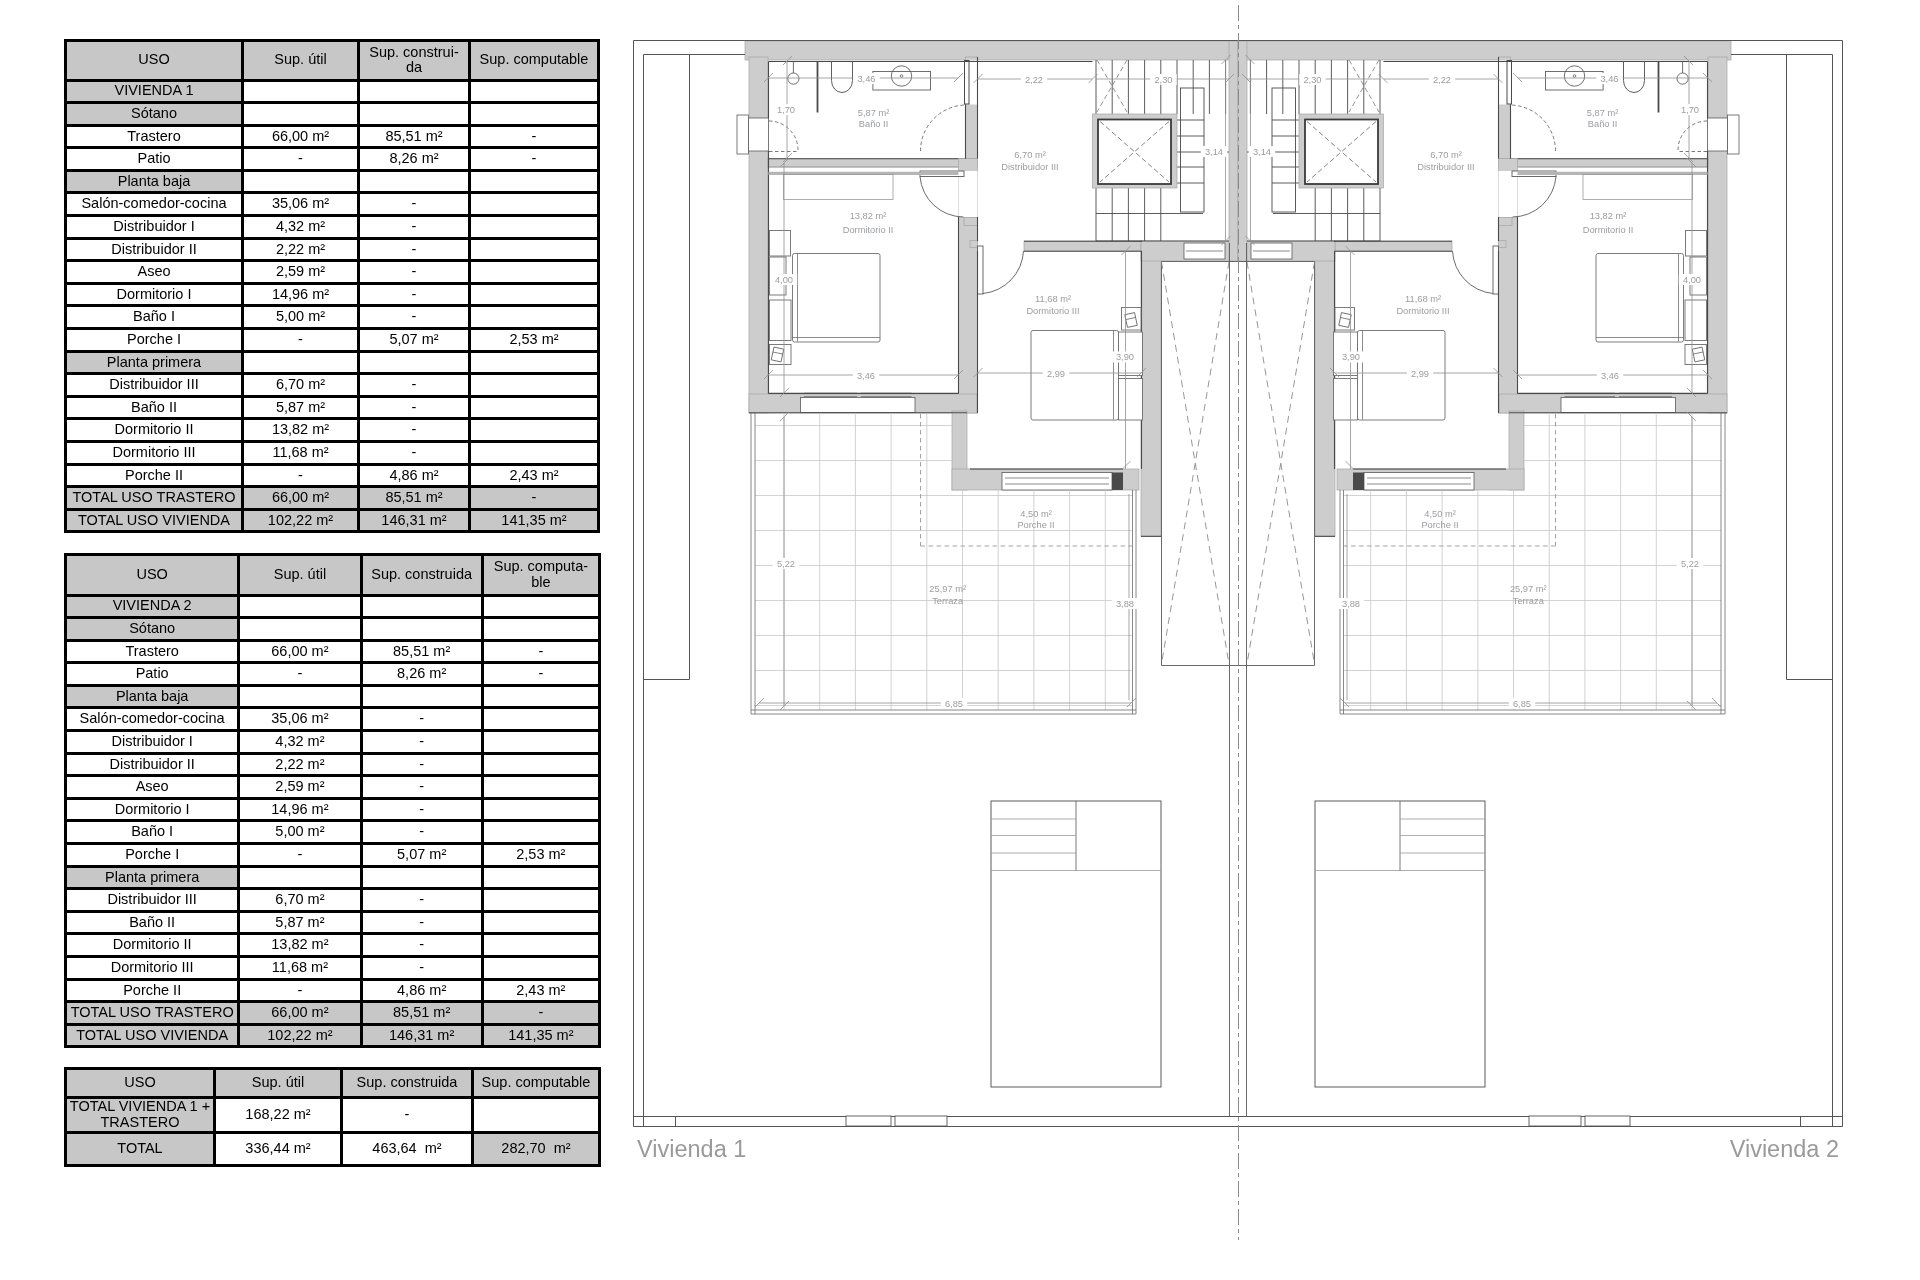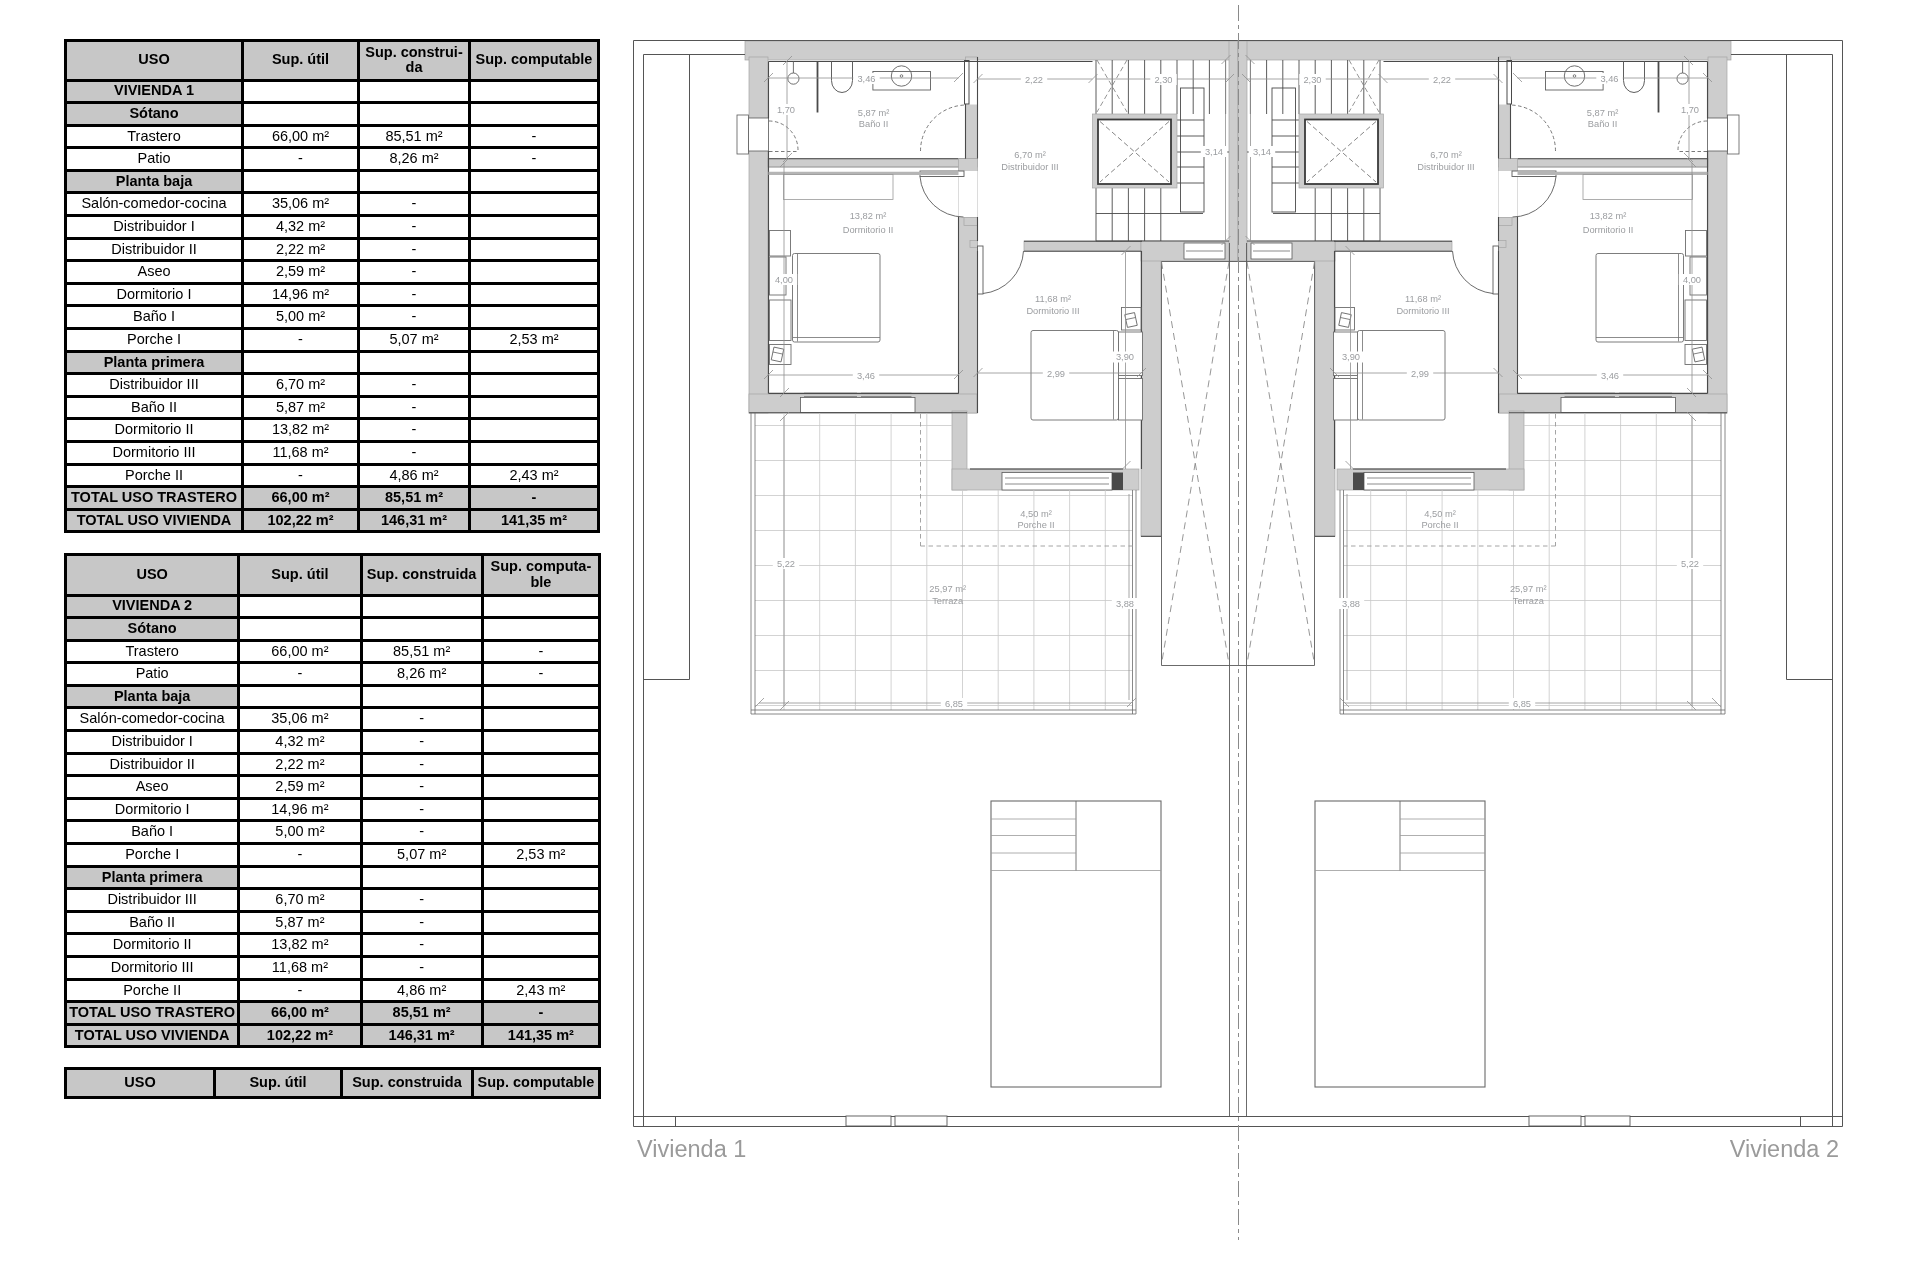--- a/index.html
+++ b/index.html
@@ -1,20 +1,20 @@
 <!DOCTYPE html>
 <html><head>
 <meta charset="utf-8">
 <style>
 html,body{margin:0;padding:0;background:#fff;}
 #page{position:relative;width:1920px;height:1280px;background:#fff;overflow:hidden;font-family:"Liberation Sans",sans-serif;}
 table{border-collapse:collapse;table-layout:fixed;position:absolute;font-family:"Liberation Sans",sans-serif;color:#000;}
 td{border:3px solid #000;text-align:center;vertical-align:middle;padding:0;overflow:hidden;line-height:1.08;white-space:nowrap;}
 .g{background:#c7c7c7;}
-.b{font-weight:bold;}
+.b{font-weight:normal;}
 #t1{left:64px;top:39px;width:536px;font-size:14.5px;}
 #t2{left:64px;top:553px;width:537px;font-size:14.5px;}
 #t3{left:64px;top:1067px;width:534px;font-size:14.5px;}
 #t1 td,#t2 td{height:19.6px;}
 svg{position:absolute;left:0;top:0;}
 </style>
 </head>
 <body>
 <div id="page">
 <table id="t1">
@@ -295,20 +295,32 @@
         <col style="width:127px">
         <col style="width:131px">
         <col style="width:127px">
       </colgroup>
 <tbody>
         <tr style="height:28.5px">
           <td class="g b">USO</td>
           <td class="g b">Sup. útil</td>
           <td class="g b">Sup. construida</td>
           <td class="g b">Sup. computable</td>
+        </tr>
+<tr style="height:35.5px">
+          <td class="g b">TOTAL VIVIENDA 1 +<br>TRASTERO</td>
+          <td>168,22 m²</td>
+          <td>-</td>
+          <td></td>
+        </tr>
+<tr style="height:32.5px">
+          <td class="g b">TOTAL</td>
+          <td class="b">336,44 m²</td>
+          <td class="b">463,64&nbsp; m²</td>
+          <td class="g b">282,70&nbsp; m²</td>
         </tr>
 </tbody>
     </table>
 <svg width="1920" height="1280" viewBox="0 0 1920 1280">
 <style>text{font-family:"Liberation Sans",sans-serif;fill:#8a8a8a;}.d{font-size:9.3px;text-anchor:middle;fill:#9b9da0;}.l{font-size:9.3px;text-anchor:middle;fill:#9b9da0;}.v{font-size:23.5px;fill:#9a9a9a;}</style>
 <g id="H">
 <rect x="745" y="41" width="493" height="19" fill="#cdcdcd" stroke="#a5a5a5" stroke-width="0.7"></rect>
 <rect x="749" y="57" width="19" height="356" fill="#cdcdcd" stroke="#a5a5a5" stroke-width="0.7"></rect>
 <rect x="768" y="158.5" width="209.5" height="8.5" fill="#cdcdcd" stroke="#a5a5a5" stroke-width="0.7"></rect>
 <line x1="768" y1="158.8" x2="977.5" y2="158.8" stroke="#4a4a4a" stroke-width="1.1"></line>

